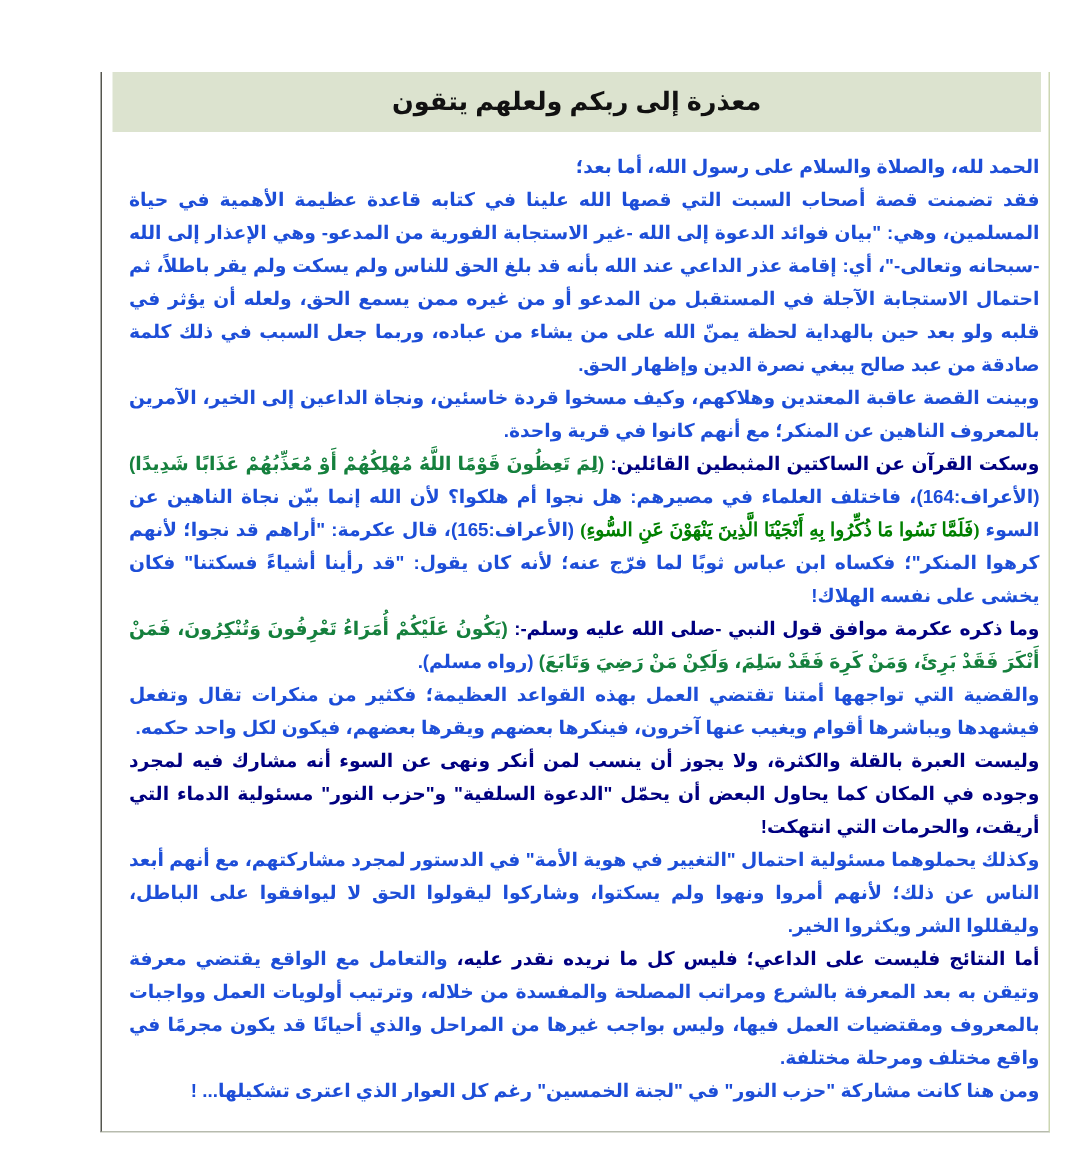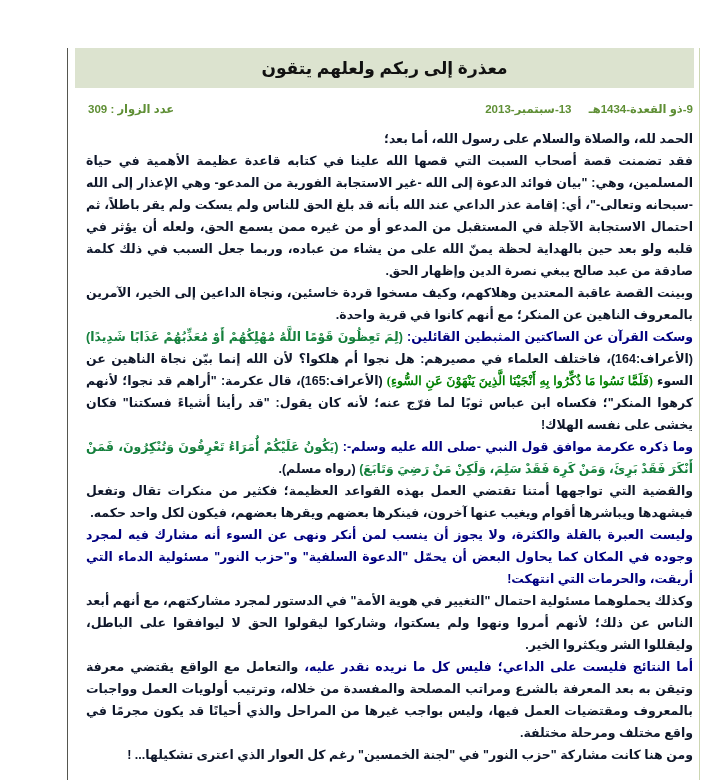--- a/index.html
+++ b/index.html
@@ -57,42 +57,35 @@
     direction: rtl;
     unicode-bidi: embed;
     text-align: justify;
     padding: 12px 6px 4px 18px;
     font-size: 12.5px;
     line-height: 22px;
     font-weight: bold;
     color: #222222;
   }
   .article-body p { margin: 0; padding: 0; }
-  .seg-black { color: #0f172a; }
+  .seg-black { color: #1d4ed8; }
   .seg-navy  { color: #000080; }
   .seg-red   { color: #15803d; }
   .seg-green { color: #008000; font-family: Liberation Serif, serif; }
 </style>
 </head>
 <body>
 
 <div class="page">
   <div class="container">
 
     <div class="title-bar">
       <h1>معذرة إلى ربكم ولعلهم يتقون</h1>
     </div>
 
-    <div class="meta-row">
-      <span class="visitors">عدد الزوار : 309</span>
-      <span class="dates">
-        <span class="hijri">9-ذو القعدة-1434هـ</span>
-        <span class="gregorian">13-سبتمبر-2013</span>
-      </span>
-    </div>
 
     <div class="article-body">
       <p>
         <span class="seg-black">الحمد لله، والصلاة والسلام على رسول الله، أما بعد؛</span>
       </p>
       <p>
         <span class="seg-black">فقد تضمنت قصة أصحاب السبت التي قصها الله علينا في كتابه قاعدة عظيمة الأهمية في حياة المسلمين، وهي: "بيان فوائد الدعوة إلى الله -غير الاستجابة الفورية من المدعو- وهي الإعذار إلى الله -سبحانه وتعالى-"، أي: إقامة عذر الداعي عند الله بأنه قد بلغ الحق للناس ولم يسكت ولم يقر باطلاً، ثم احتمال الاستجابة الآجلة في المستقبل من المدعو أو من غيره ممن يسمع الحق، ولعله أن يؤثر في قلبه ولو بعد حين بالهداية لحظة يمنّ الله على من يشاء من عباده، وربما جعل السبب في ذلك كلمة صادقة من عبد صالح يبغي نصرة الدين وإظهار الحق.</span>
       </p>
       <p>
         <span class="seg-black">وبينت القصة عاقبة المعتدين وهلاكهم، وكيف مسخوا قردة خاسئين، ونجاة الداعين إلى الخير، الآمرين بالمعروف الناهين عن المنكر؛ مع أنهم كانوا في قرية واحدة.</span>

